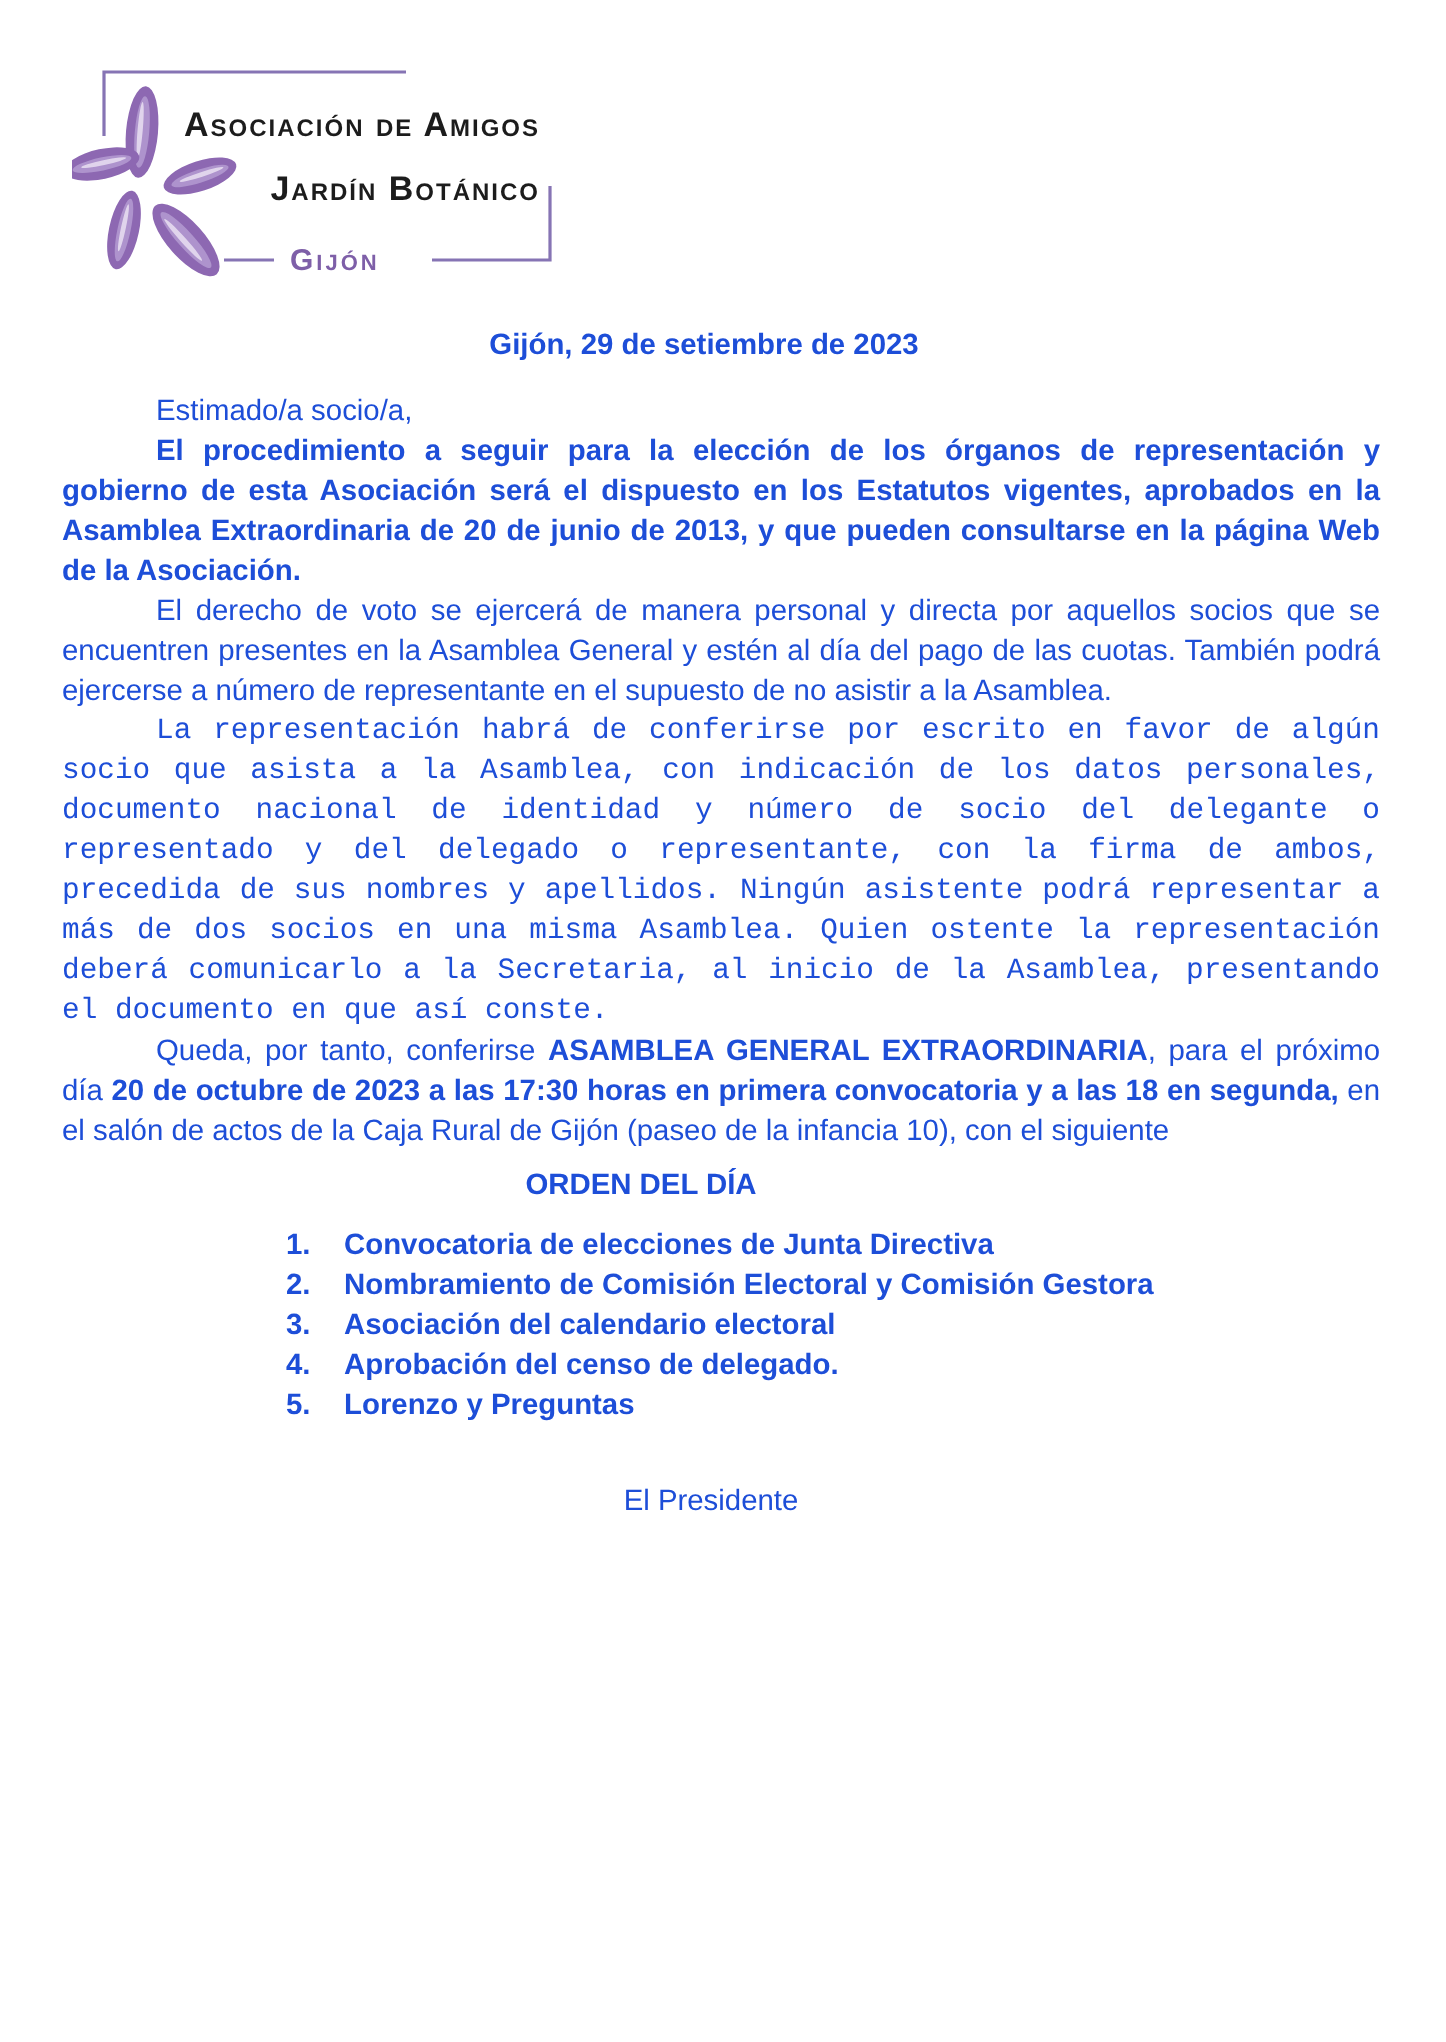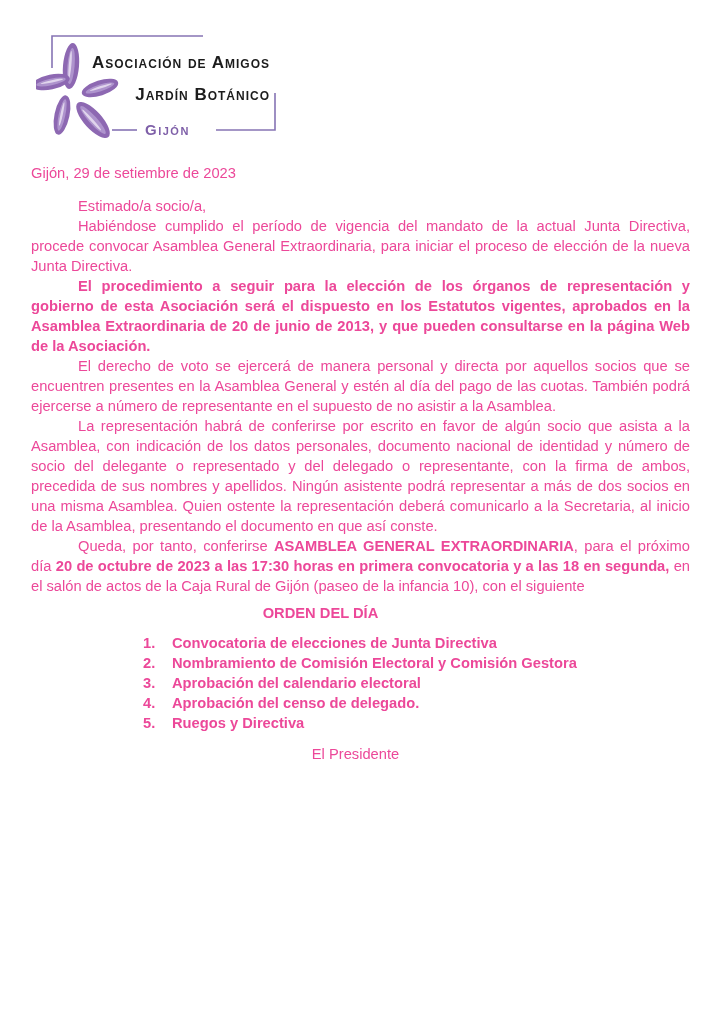--- a/index.html
+++ b/index.html
@@ -1,34 +1,34 @@
 <!DOCTYPE html>
 <html><head>
 <meta charset="utf-8">
 <style>
   html,body { margin:0; padding:0; background:#ffffff; }
   .page {
     position:relative; width:723px; height:765px; background:#ffffff;
-    font-family:"Liberation Sans", sans-serif; color:#ec4899; overflow:hidden;
+    font-family:"Liberation Sans", sans-serif; color:#1d4ed8; overflow:hidden;
   }
   
   .logo { position:absolute; left:36px; top:28px; width:252px; height:112px; }
   
   .content { position:absolute; left:31px; top:0; width:659px; font-size:14.7px; line-height:20px; }
-  .date { margin:163px 17px 0 0; text-align:left; }
+  .date { margin:163px 17px 0 0; text-align:center;font-weight:bold; }
   .salutation { margin:13px 0 0 0; text-indent:47px; }
   p.body { margin:0; text-align:justify; text-indent:47px; }
   .p1 { margin-top:12px; } .p2 { margin-top:10px;font-weight:bold; } .p3 { margin-top:7px; }
-  .p4 { margin-top:4px; }  .p5 { margin-top:-4px; }
+  .p4 { margin-top:4px;font-family:Liberation Mono, monospace; }  .p5 { margin-top:-4px; }
   .agenda-title { margin-top:7px; text-align:center; font-weight:bold; position:relative; left:-40px; }
   .agenda-list { margin-top:10px; font-weight:bold; }
   .agenda-item { display:flex; margin-left:112px; }
   .agenda-item .num { width:29px; flex:0 0 29px; }
   .closing { margin-top:6px; text-indent:47px; }
-  .role { margin-top:11px; text-align:center; position:relative; left:-5px; }
+  .role { margin-top:28px; text-align:center; position:relative; left:-5px; }
   .signature-wrap { margin-top:16px; height:96px; display:flex; justify-content:center; }
   .name { margin-top:10px; text-align:center; position:relative; left:-2px; }
   b { font-weight:bold;margin-top:20px; }
   
   .logo-line { font-family:"Liberation Sans",sans-serif; font-variant:small-caps; font-weight:600;
                letter-spacing:1px; fill:#1c1c1c; }
   .logo-city { font-family:"Liberation Sans",sans-serif; font-variant:small-caps; font-weight:600;
                letter-spacing:1.5px; fill:#7e5fa8; }
 </style>
 </head>
@@ -81,21 +81,20 @@
     <text class="logo-line" x="234" y="72" font-size="17" text-anchor="end">Jardín Botánico</text>
     <text class="logo-city" x="109" y="107" font-size="15">Gijón</text>
   </svg>
 
   <div class="content">
 
     <div class="date">Gijón, 29 de setiembre de 2023</div>
 
     <div class="salutation">Estimado/a socio/a,</div>
 
-    <p class="body p1">Habiéndose cumplido el período de vigencia del mandato de la actual Junta Directiva, procede convocar Asamblea General Extraordinaria, para iniciar el proceso de elección de la nueva Junta Directiva.</p>
 
     <p class="body p2">El procedimiento a seguir para la elección de los órganos de representación y gobierno de esta Asociación será el dispuesto en los Estatutos vigentes, aprobados en la Asamblea Extraordinaria de 20 de junio de 2013, y que pueden consultarse en la página Web de la Asociación.</p>
 
     <p class="body p3">El derecho de voto se ejercerá de manera personal y directa por aquellos socios que se encuentren presentes en la Asamblea General y estén al día del pago de las cuotas. También podrá ejercerse a número de representante en el supuesto de no asistir a la Asamblea.</p>
 
     <p class="body p4">La representación habrá de conferirse por escrito en favor de algún socio que asista a la Asamblea, con indicación de los datos personales, documento nacional de identidad y número de socio del delegante o representado y del delegado o representante, con la firma de ambos, precedida de sus nombres y apellidos. Ningún asistente podrá representar a más de dos socios en una misma Asamblea. Quien ostente la representación deberá comunicarlo a la Secretaria, al inicio de la Asamblea, presentando el documento en que así conste.</p>
 
     <p class="body p5"><span>Queda, por tanto,  conferirse </span><b>ASAMBLEA GENERAL EXTRAORDINARIA</b><span>, para el próximo día </span><b>20 de octubre de 2023 a las 17:30 horas en primera convocatoria y a las 18 en segunda,</b><span> en el salón de actos de la Caja Rural de Gijón (paseo de la infancia 10), con el siguiente</span></p>
 
     <div class="agenda-title">ORDEN DEL DÍA</div>
@@ -104,29 +103,29 @@
       <div class="agenda-item">
         <span class="num">1.</span>
         <span>Convocatoria de elecciones de Junta Directiva</span>
       </div>
       <div class="agenda-item">
         <span class="num">2.</span>
         <span>Nombramiento de Comisión Electoral y Comisión Gestora</span>
       </div>
       <div class="agenda-item">
         <span class="num">3.</span>
-        <span>Aprobación del calendario electoral</span>
+        <span>Asociación del calendario electoral</span>
       </div>
       <div class="agenda-item">
         <span class="num">4.</span>
         <span>Aprobación del censo de delegado.</span>
       </div>
       <div class="agenda-item">
         <span class="num">5.</span>
-        <span>Ruegos y Directiva</span>
+        <span>Lorenzo y Preguntas</span>
       </div>
     </div>
 
 
     <div class="role">El Presidente</div>
 
     <div class="signature-wrap">
       <svg width="200" height="96" viewBox="0 0 200 100" aria-hidden="true">
         <g fill="none" stroke="#191919" stroke-width="2.6" stroke-linecap="round" stroke-linejoin="round">
 

